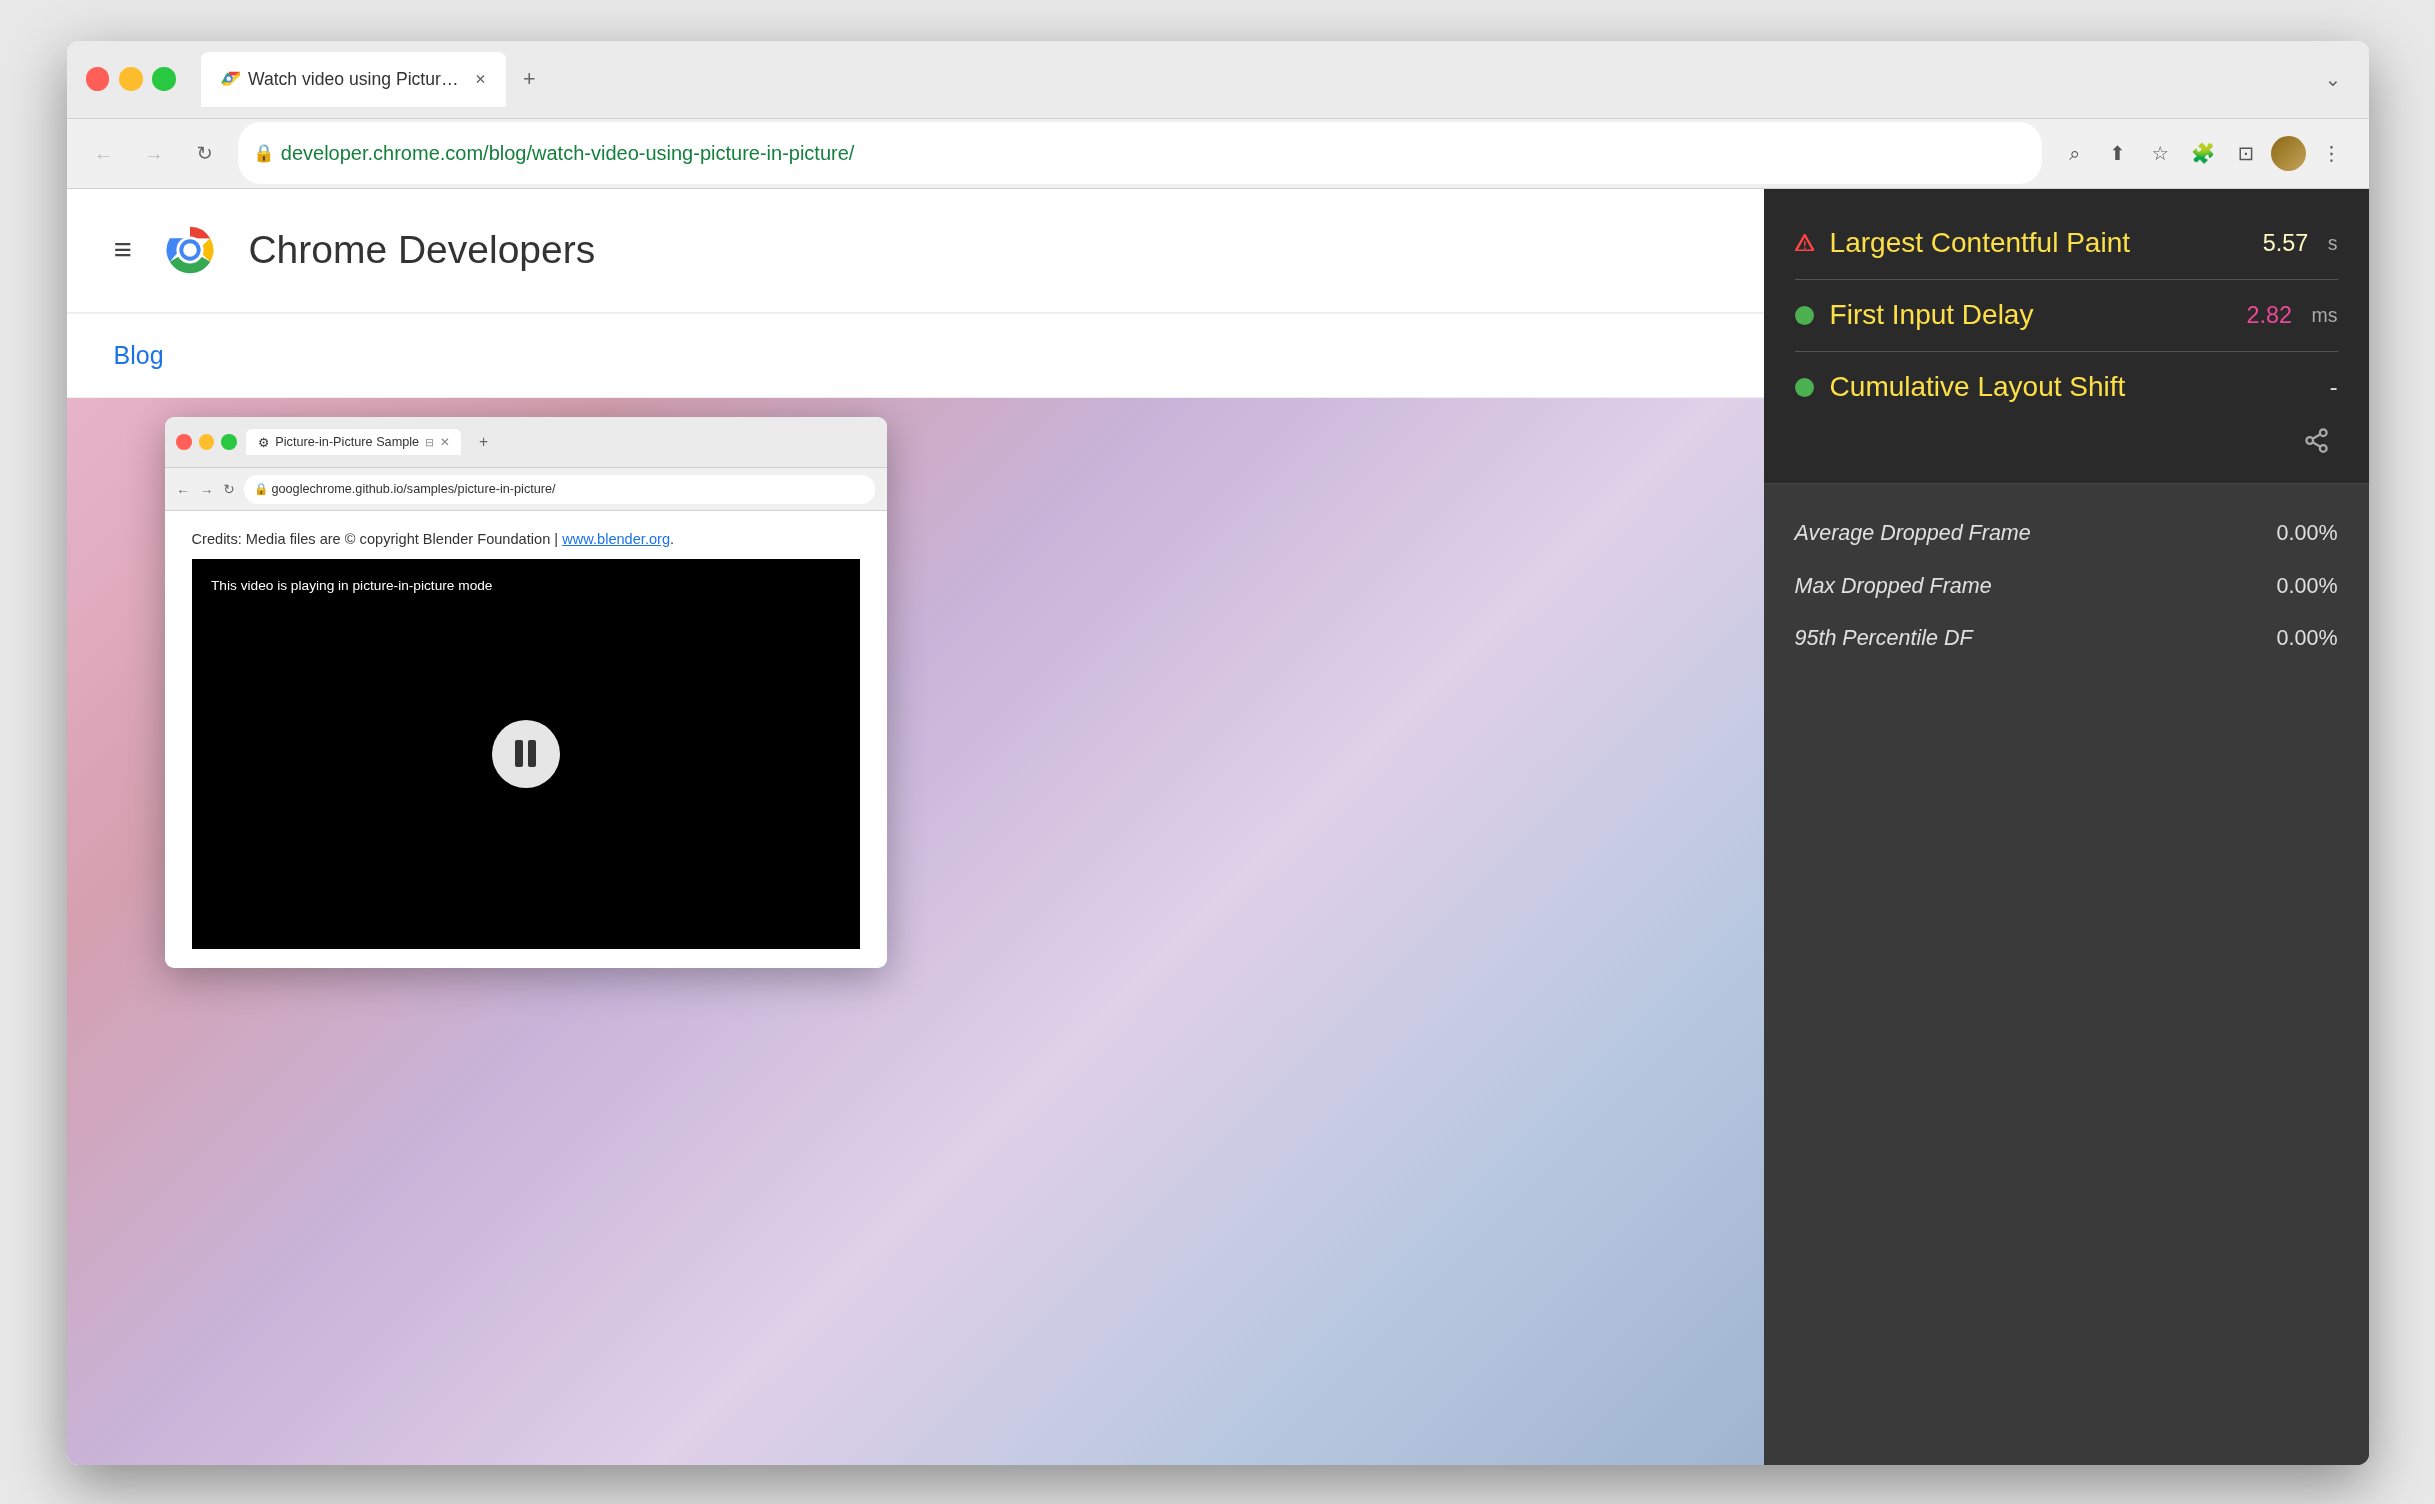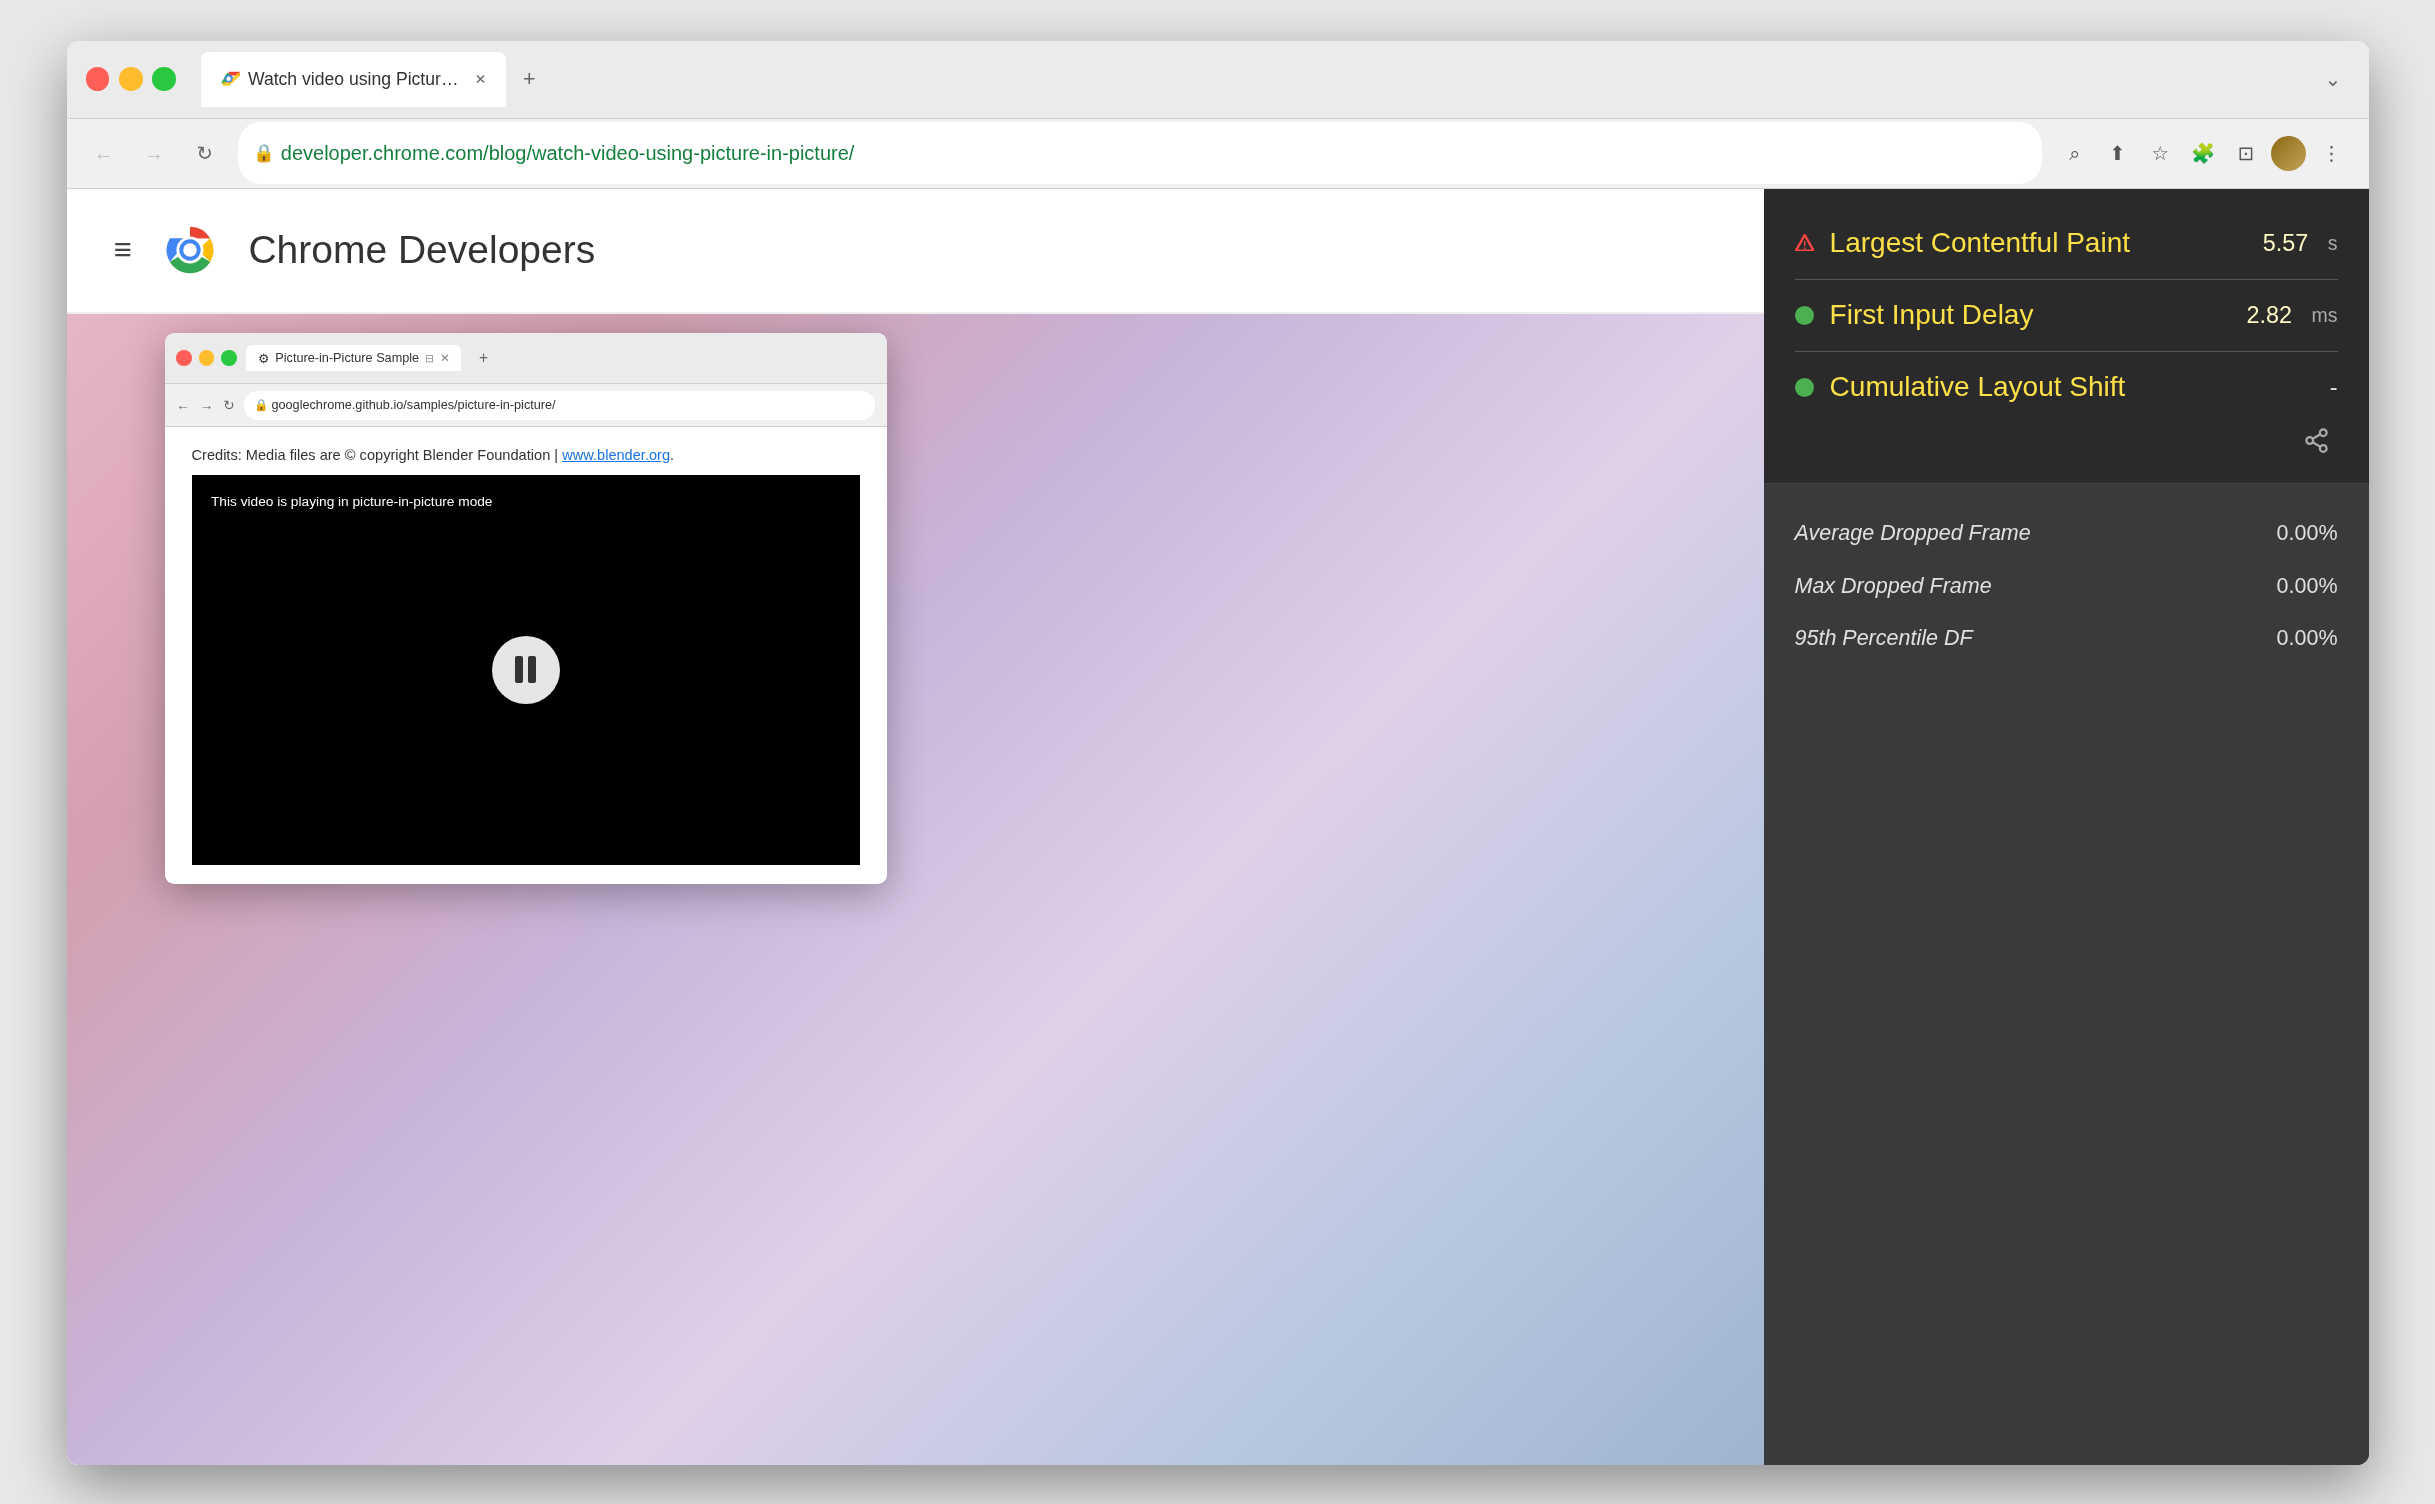--- a/index.html
+++ b/index.html
@@ -436,21 +436,21 @@
       flex: 1;
       font-size: 28px;
       color: #fde047;
     }
 
     .cwv-value {
       font-size: 23.4px;
       font-weight: 500;
     }
     .cwv-value.bad { color: #fef9c3; }
-    .cwv-value.good { color: #fef9c3; }
+    .cwv-value.good { color: #ec4899; }
     .cwv-value.neutral { color: #e0e0e0; }
 
     .cwv-unit {
       font-size: 19.5px;
       color: #aaa;
       margin-left: 3.9px;
     }
 
     .share-btn {
       margin-top: 7.8px;
@@ -567,20 +567,23 @@
           <path d="M36 12 L56.78 24 L36 24 Z" fill="#ea4335"></path>
 
           <circle cx="36" cy="36" r="14" fill="#fff"></circle>
 
           <circle cx="36" cy="36" r="11" fill="#4285f4"></circle>
           <circle cx="36" cy="36" r="7" fill="#fff"></circle>
         </svg>
         <span class="site-title">Chrome Developers</span>
       </div>
 
+      <div class="blog-nav">
+        <a class="blog-link" href="#">Blog</a>
+      </div>
 
       <div class="page-bg">
 
         <div class="inner-browser">
 
           <div class="inner-title-bar">
             <div class="inner-traffic-lights">
               <div class="inner-traffic-light red" style="background:#ff5f57"></div>
               <div class="inner-traffic-light yellow" style="background:#ffbd2e"></div>
               <div class="inner-traffic-light green" style="background:#28c840"></div>

